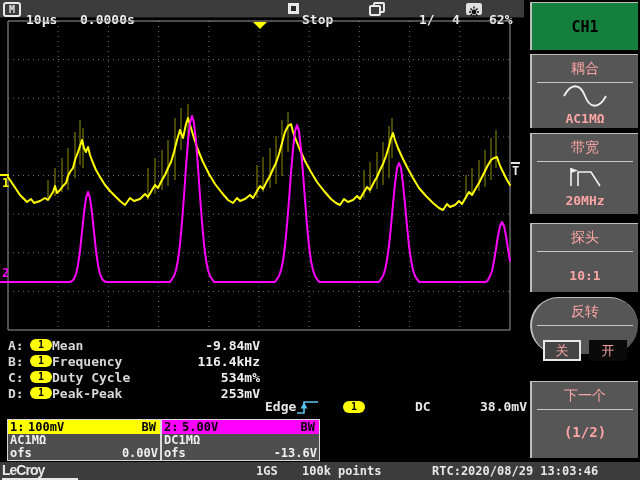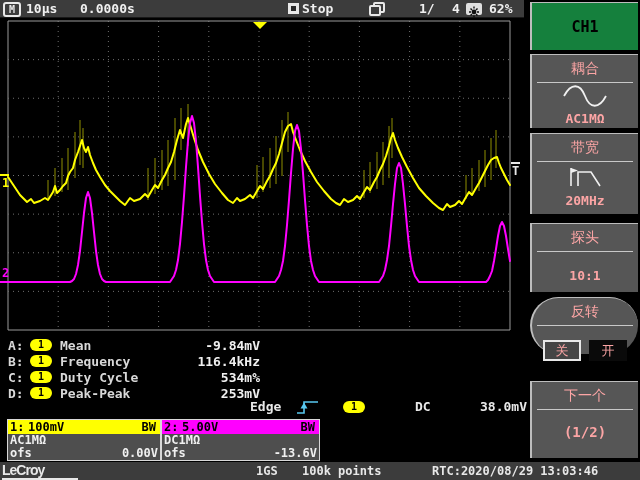--- a/index.html
+++ b/index.html
@@ -1,38 +1,38 @@
 <!DOCTYPE html>
 <html><head>
 <meta charset="utf-8">
 <style>
   html,body{margin:0;padding:0;background:#000;}
   #scope{position:relative;width:640px;height:480px;background:#000;overflow:hidden;
          font-family:"DejaVu Sans Mono",monospace;color:#e8e8e8;}
   .abs{position:absolute;}
   
   #topbar{left:0;top:0;width:524px;height:17px;background:#3c3c3c;border-bottom:1px solid #181818;}
-  #topbar .txt{top:1px;font-size:13px;font-weight:bold;color:#f0f0f0;white-space:pre;text-align:right;}
+  #topbar .txt{top:12px;font-size:13px;font-weight:bold;color:#f0f0f0;white-space:pre;text-align:right;}
   #m-icon{left:3px;top:2px;width:14px;height:11px;border:2px solid #e8e8e8;border-radius:3px;
           font-size:10px;font-weight:bold;text-align:center;line-height:11px;}
   #stop-icon{left:288px;top:3px;width:5px;height:5px;border:3px solid #e8e8e8;background:#2a2a2a;}
   #pages-icon{left:369px;top:2px;width:17px;height:13px;}
   #pages-icon div{position:absolute;width:8px;height:7px;border:2px solid #e8e8e8;border-radius:2px;background:#3c3c3c;}
   #pages-icon .back{left:4px;top:0;}
   #pages-icon .front{left:0;top:3px;}
   #bright-icon{left:466px;top:3px;width:16px;height:12px;background:#e0e0e0;border-radius:2px;}
   
   #wavesvg{left:0;top:0;z-index:1;}
   .chmark{z-index:2;font-size:12px;font-weight:bold;line-height:12px;}
   
   .meas-row{left:8px;width:260px;height:16px;font-size:13px;font-weight:bold;color:#d8d8d8;z-index:2;}
   .meas-slot{position:absolute;left:0;top:0;}
   .pill{position:absolute;width:22px;height:12px;background:#ffff00;border-radius:7px;color:#000;
         font-size:10px;font-weight:bold;text-align:center;line-height:12px;}
-  .meas-name{position:absolute;left:52px;top:0;}
+  .meas-name{position:absolute;left:44px;top:0;}
   .meas-val{position:absolute;left:130px;top:0;width:122px;text-align:right;color:#f0f0f0;}
   
   #trigbar{left:245px;top:399px;width:285px;height:16px;font-size:13px;font-weight:bold;z-index:2;}
   
   .chbox{top:419px;height:40px;border:1px solid #d8d8d8;z-index:2;background:#4e4e4e;}
   .chbox .hdr{position:absolute;left:0;top:0;right:0;height:14px;color:#000;font-size:12px;font-weight:bold;line-height:14px;}
   .chbox .r1{position:absolute;left:2px;top:14px;font-size:12px;font-weight:bold;line-height:13px;color:#f0f0f0;}
   .chbox .r2{position:absolute;left:2px;top:27px;right:2px;font-size:12px;font-weight:bold;line-height:13px;color:#f0f0f0;}
   .chbox .ofsv{position:absolute;right:0;top:0;}
   
@@ -177,21 +177,21 @@
     <span class="meas-val">534m%</span>
   </div>
   <div class="abs meas-row" style="top:386px;">
     <span class="meas-slot">D:</span>
     <span class="pill" style="left:22px;top:1px;">1</span>
     <span class="meas-name">Peak-Peak</span>
     <span class="meas-val">253mV</span>
   </div>
 
   <div id="trigbar" class="abs">
-    <span class="abs" style="left:5px;top:0;">Edge</span>
+    <span class="abs" style="left:20px;top:0;">Edge</span>
     <svg class="abs" style="left:51px;top:0px;" width="26" height="16" viewBox="0 0 26 16">
       <polyline points="1,14 8,14 8,3 22,3" fill="none" stroke="#58c8f0" stroke-width="1.6"></polyline>
       <polygon points="8,3.5 4.5,9.5 11.5,9.5" fill="#58c8f0"></polygon>
     </svg>
     <span class="pill" style="left:98px;top:2px;">1</span>
     <span class="abs" style="left:170px;top:0;">DC</span>
     <span class="abs" style="left:225px;top:0;width:57px;text-align:right;">38.0mV</span>
   </div>
 
   <div class="abs chbox" style="left:7px;width:152px;">

